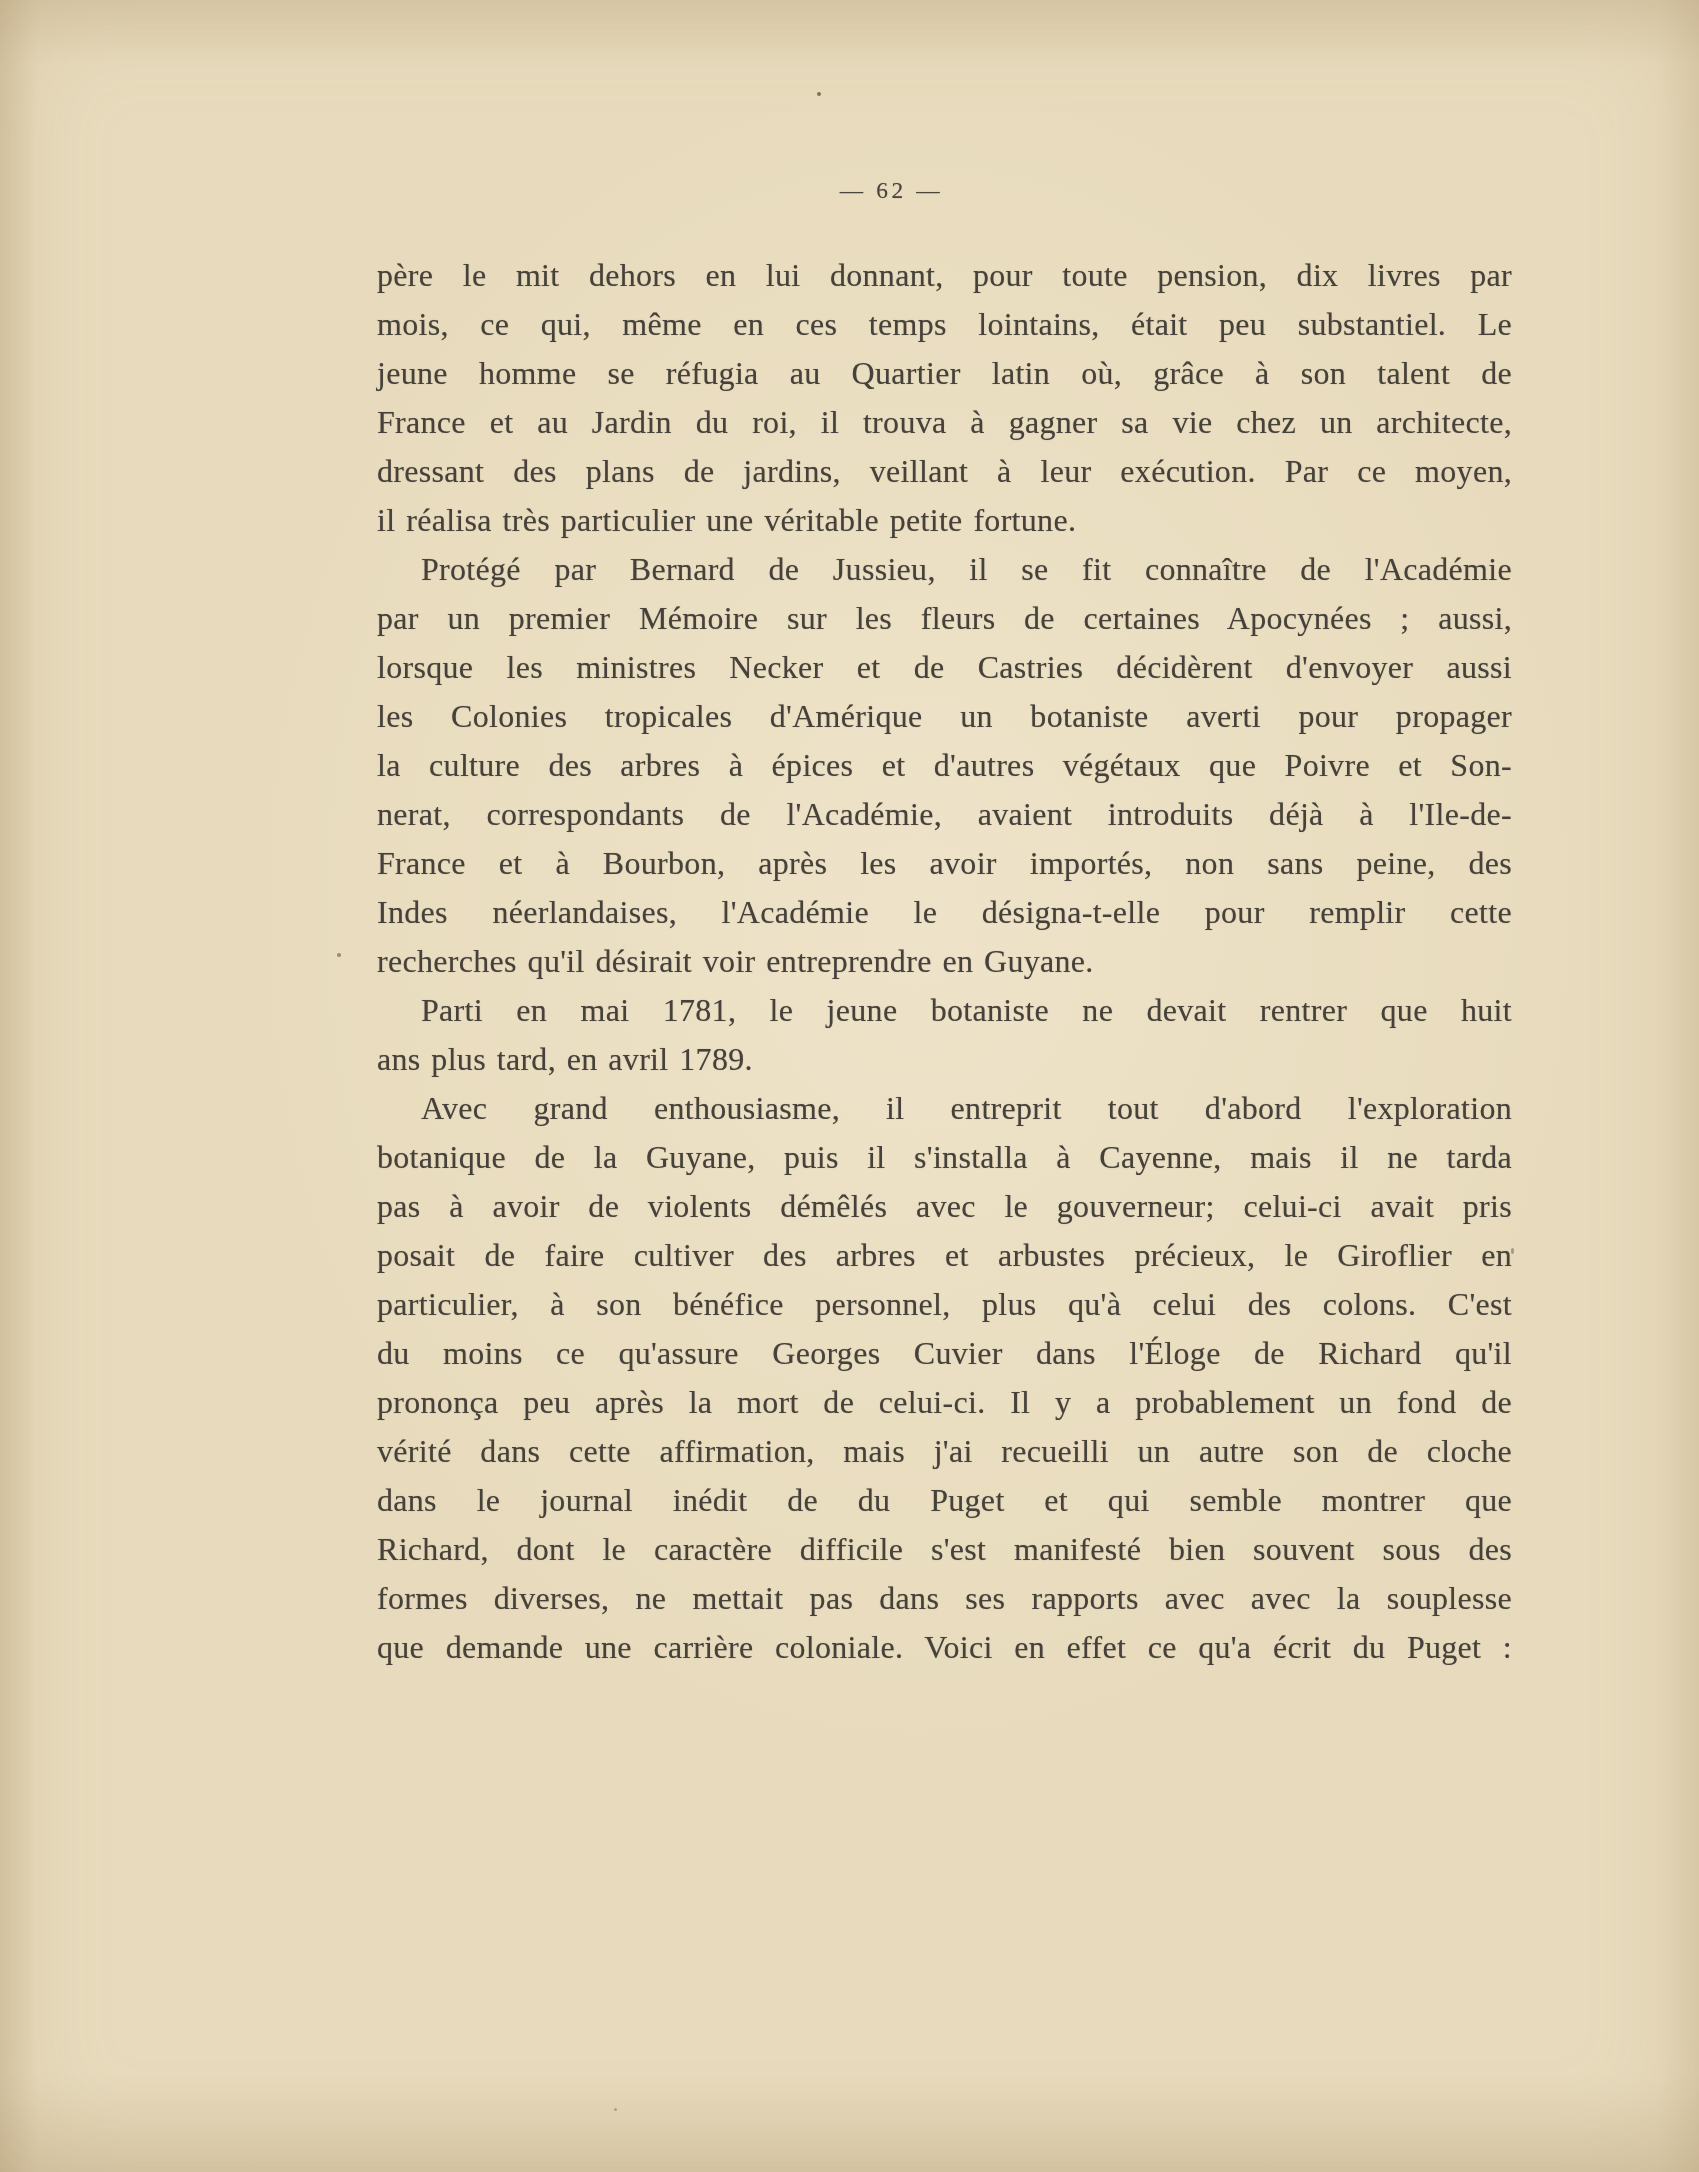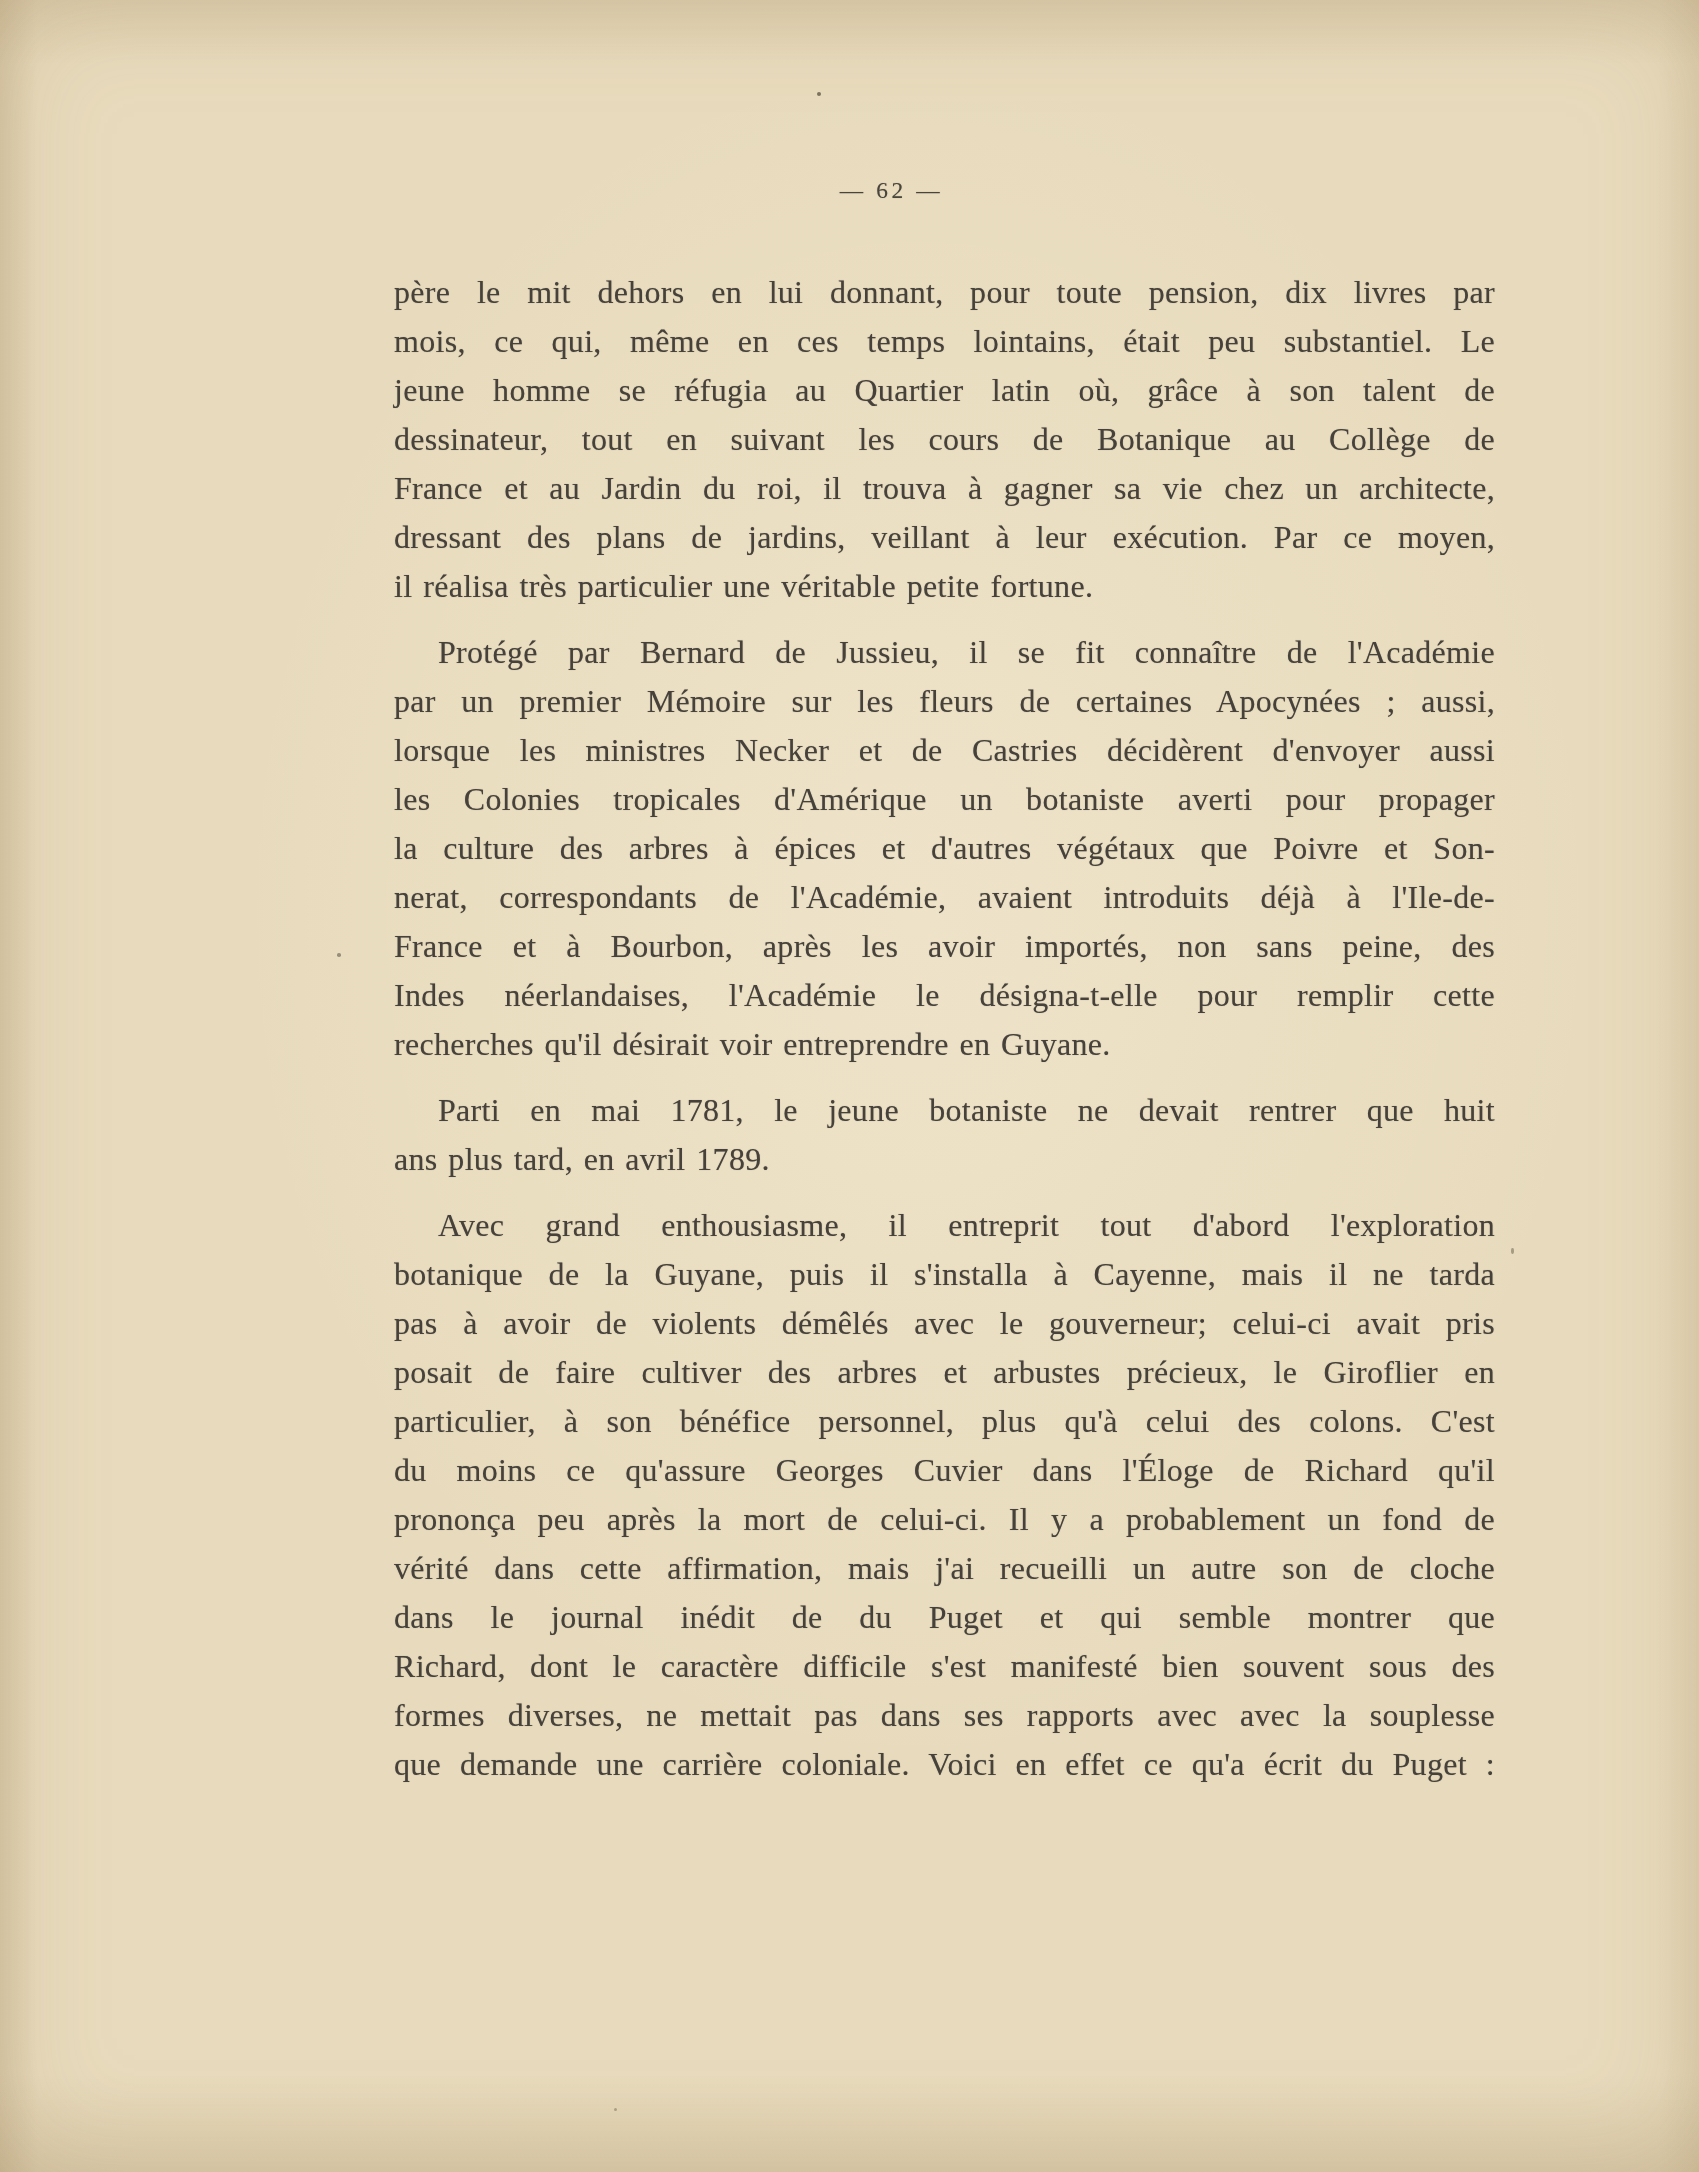--- a/index.html
+++ b/index.html
@@ -36,21 +36,21 @@
   .text-block{
     position:absolute;
     top:251px;
     left:377px;
     width:1135px;
     font-size:32px;
     line-height:49px;
     text-shadow:0 0 1px rgba(70,64,54,0.42);
   }
 
-  .paragraph{margin:17px;}
+  .paragraph{margin:0;}
 
   .line{
     text-align:justify;
     text-align-last:justify;
     text-justify:inter-word;
     word-spacing:2.5px;
     letter-spacing:0.3px;
     white-space:normal;
   }
   .line.last{text-align-last:left;}
@@ -69,21 +69,20 @@
 
 <div class="page">
 
   <div class="page-number">— 62 —</div>
 
   <main class="text-block">
       <div class="paragraph">
         <div class="line">père le mit dehors en lui donnant, pour toute pension, dix livres par</div>
         <div class="line">mois, ce qui, même en ces temps lointains, était peu substantiel. Le</div>
         <div class="line">jeune homme se réfugia au Quartier latin où, grâce à son talent de</div>
-        <div class="line">dessinateur, tout en suivant les cours de Botanique au Collège de</div>
         <div class="line">France et au Jardin du roi, il trouva à gagner sa vie chez un architecte,</div>
         <div class="line">dressant des plans de jardins, veillant à leur exécution. Par ce moyen,</div>
         <div class="line last">il réalisa très particulier une véritable petite fortune.</div>
       </div>
       <div class="paragraph">
         <div class="line first-indent">Protégé par Bernard de Jussieu, il se fit connaître de l'Académie</div>
         <div class="line">par un premier Mémoire sur les fleurs de certaines Apocynées ; aussi,</div>
         <div class="line">lorsque les ministres Necker et de Castries décidèrent d'envoyer aussi</div>
         <div class="line">les Colonies tropicales d'Amérique un botaniste averti pour propager</div>
         <div class="line">la culture des arbres à épices et d'autres végétaux que Poivre et Son-</div>

